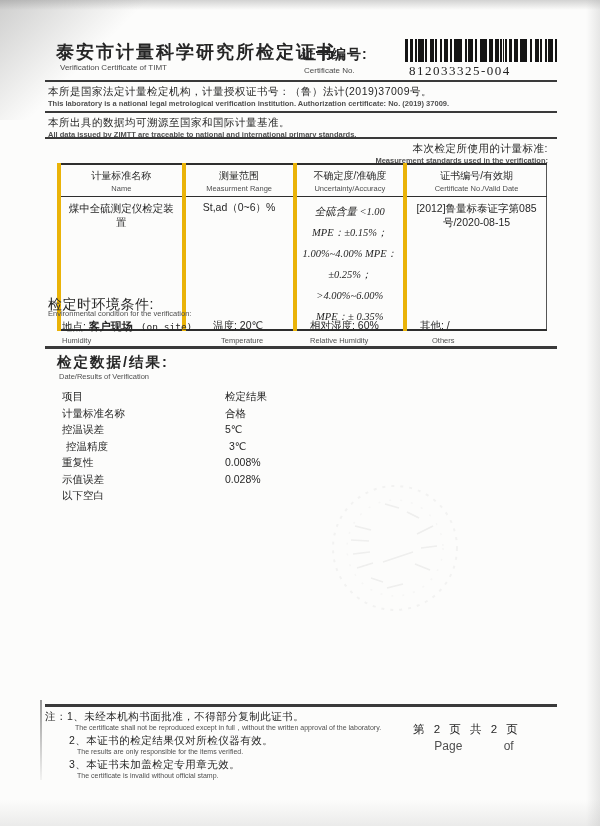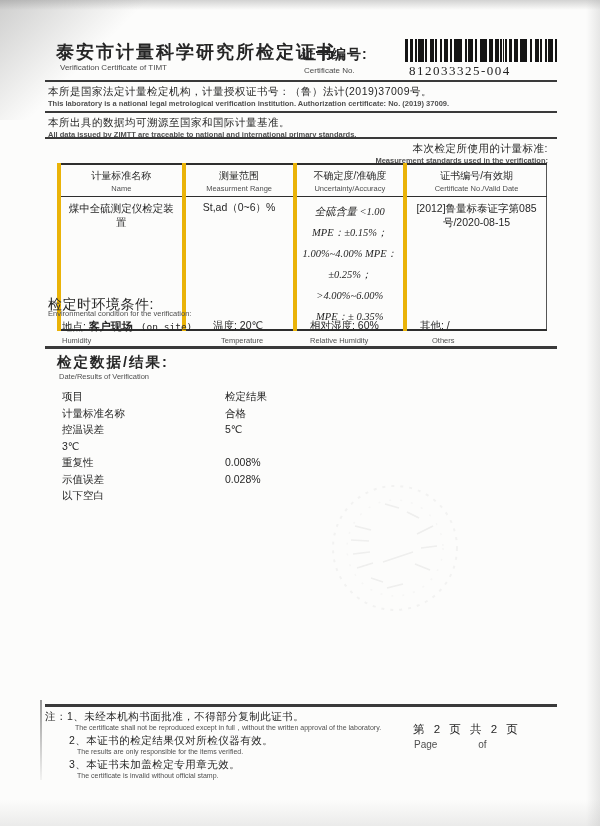--- a/index.html
+++ b/index.html
@@ -82,21 +82,21 @@
   
   .foot-notes{position:absolute;left:45px;top:710px;width:360px;}
   .fn-cn{font-size:10.5px;color:#262626;line-height:12px;letter-spacing:.5px;}
   .fn-en{font-size:7px;color:#4f4f4f;line-height:9px;margin:1px 0 2px 0;}
   .n1{margin-left:0;}
   .e1{margin-left:30px;}
   .n2,.n3{margin-left:24px;}
   .e2,.e3{margin-left:32px;}
   .page-cn{position:absolute;left:413px;top:722px;font-size:11.5px;color:#262626;
     letter-spacing:3px;}
-  .page-en{position:absolute;left:414px;top:739px;font-size:10px;color:#4f4f4f;width:120px;}
+  .page-en{position:absolute;left:414px;top:739px;font-size:12px;color:#4f4f4f;width:120px;text-align:center;}
   .page-en .of{margin-left:38px;}
 </style>
 </head>
 <body>
 
 <div class="page">
 
   <div class="scan-top"></div>
   <div class="scan-corner"></div>
   <div class="scan-right"></div>
@@ -194,20 +194,21 @@
     </div>
     <div class="res-row">
       <span class="it">计量标准名称</span>
       <span>合格</span>
     </div>
     <div class="res-row">
       <span class="it">控温误差</span>
       <span>5℃</span>
     </div>
     <div class="res-row indent">
+      <span class="it">控温精度</span>
       <span>3℃</span>
     </div>
     <div class="res-row">
       <span class="it">重复性</span>
       <span>0.008%</span>
     </div>
     <div class="res-row">
       <span class="it">示值误差</span>
       <span>0.028%</span>
     </div>

